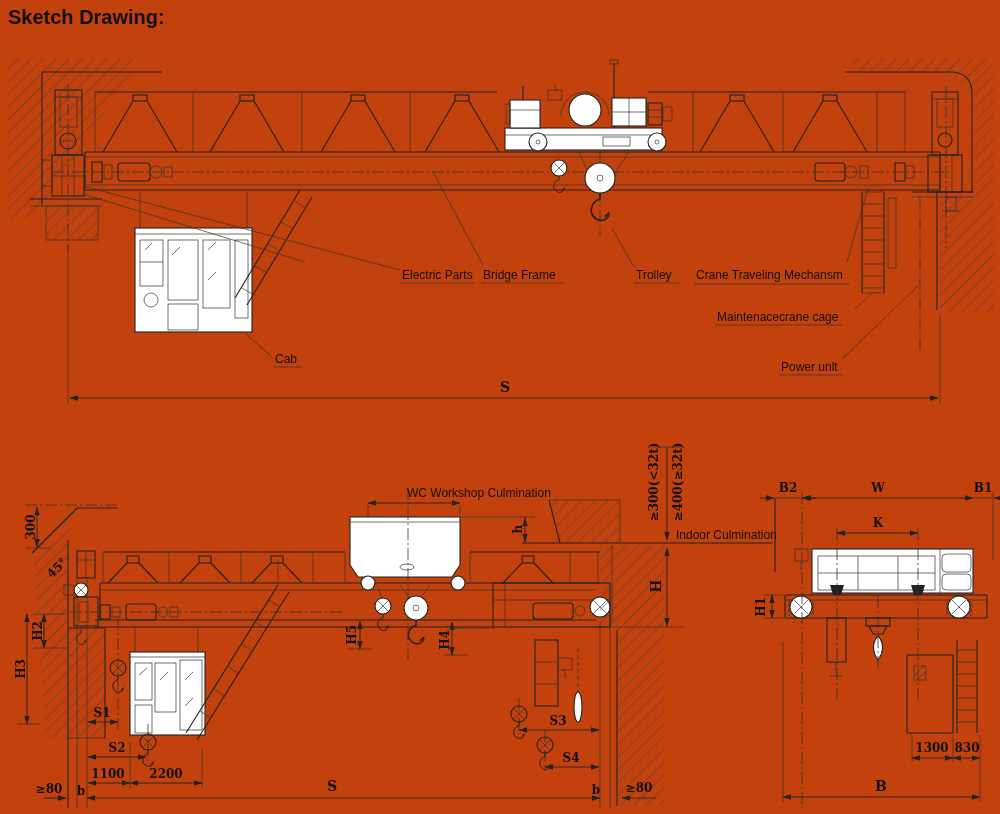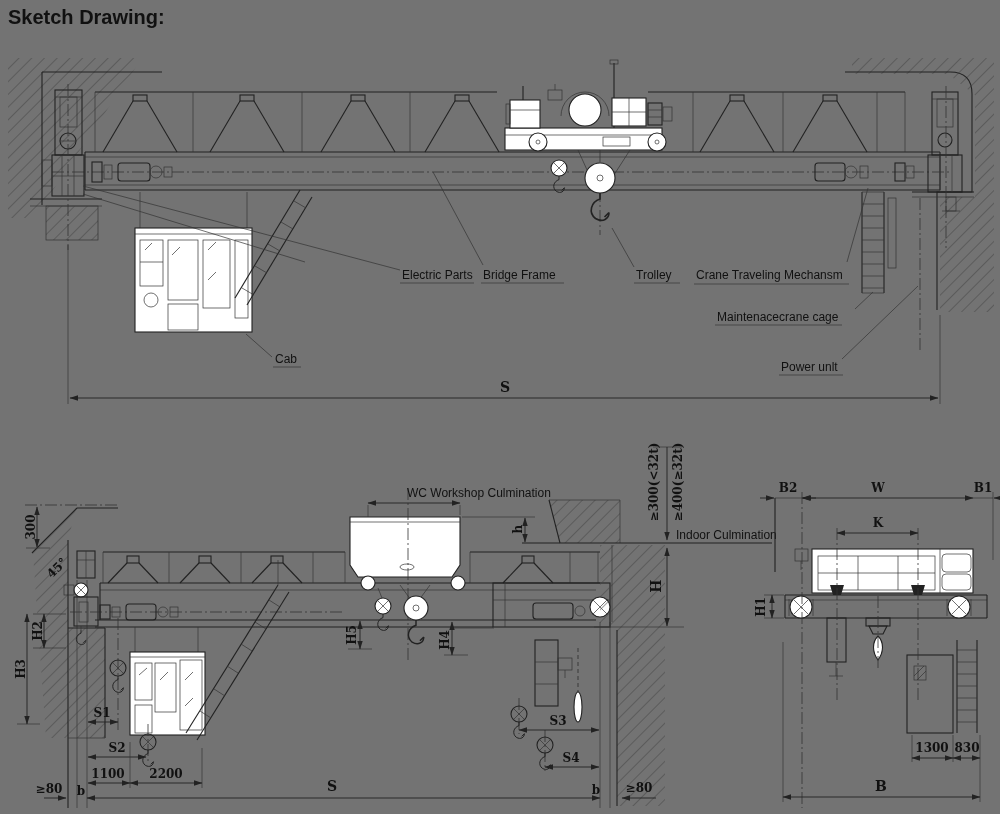--- a/index.html
+++ b/index.html
@@ -1,16 +1,16 @@
 <!DOCTYPE html>
 <html><head>
 <meta charset="utf-8">
 <style>
   html,body{margin:0;padding:0;background:#fff}
-  #page{position:relative;width:1000px;height:814px;background:#737373;font-family:"Liberation Sans",sans-serif}
+  #page{position:relative;width:1000px;height:814px;background:#c2410c;font-family:"Liberation Sans",sans-serif}
   svg{display:block}
   .k{stroke:#222;fill:none;stroke-width:1.1}
   .t{stroke:#333;fill:none;stroke-width:0.7}
   .dd{stroke:#333;fill:none;stroke-width:0.8;stroke-dasharray:12 3 2 3}
   .ds{stroke:#333;fill:none;stroke-width:0.9;stroke-dasharray:4 3}
   .dim{stroke:#222;fill:none;stroke-width:0.9;marker-start:url(#ar);marker-end:url(#ar)}
   .dime{stroke:#222;fill:none;stroke-width:0.9;marker-end:url(#ar)}
   .hat{fill:url(#hat);stroke:none}
   .wf{fill:#fff}
   text{fill:#111}

